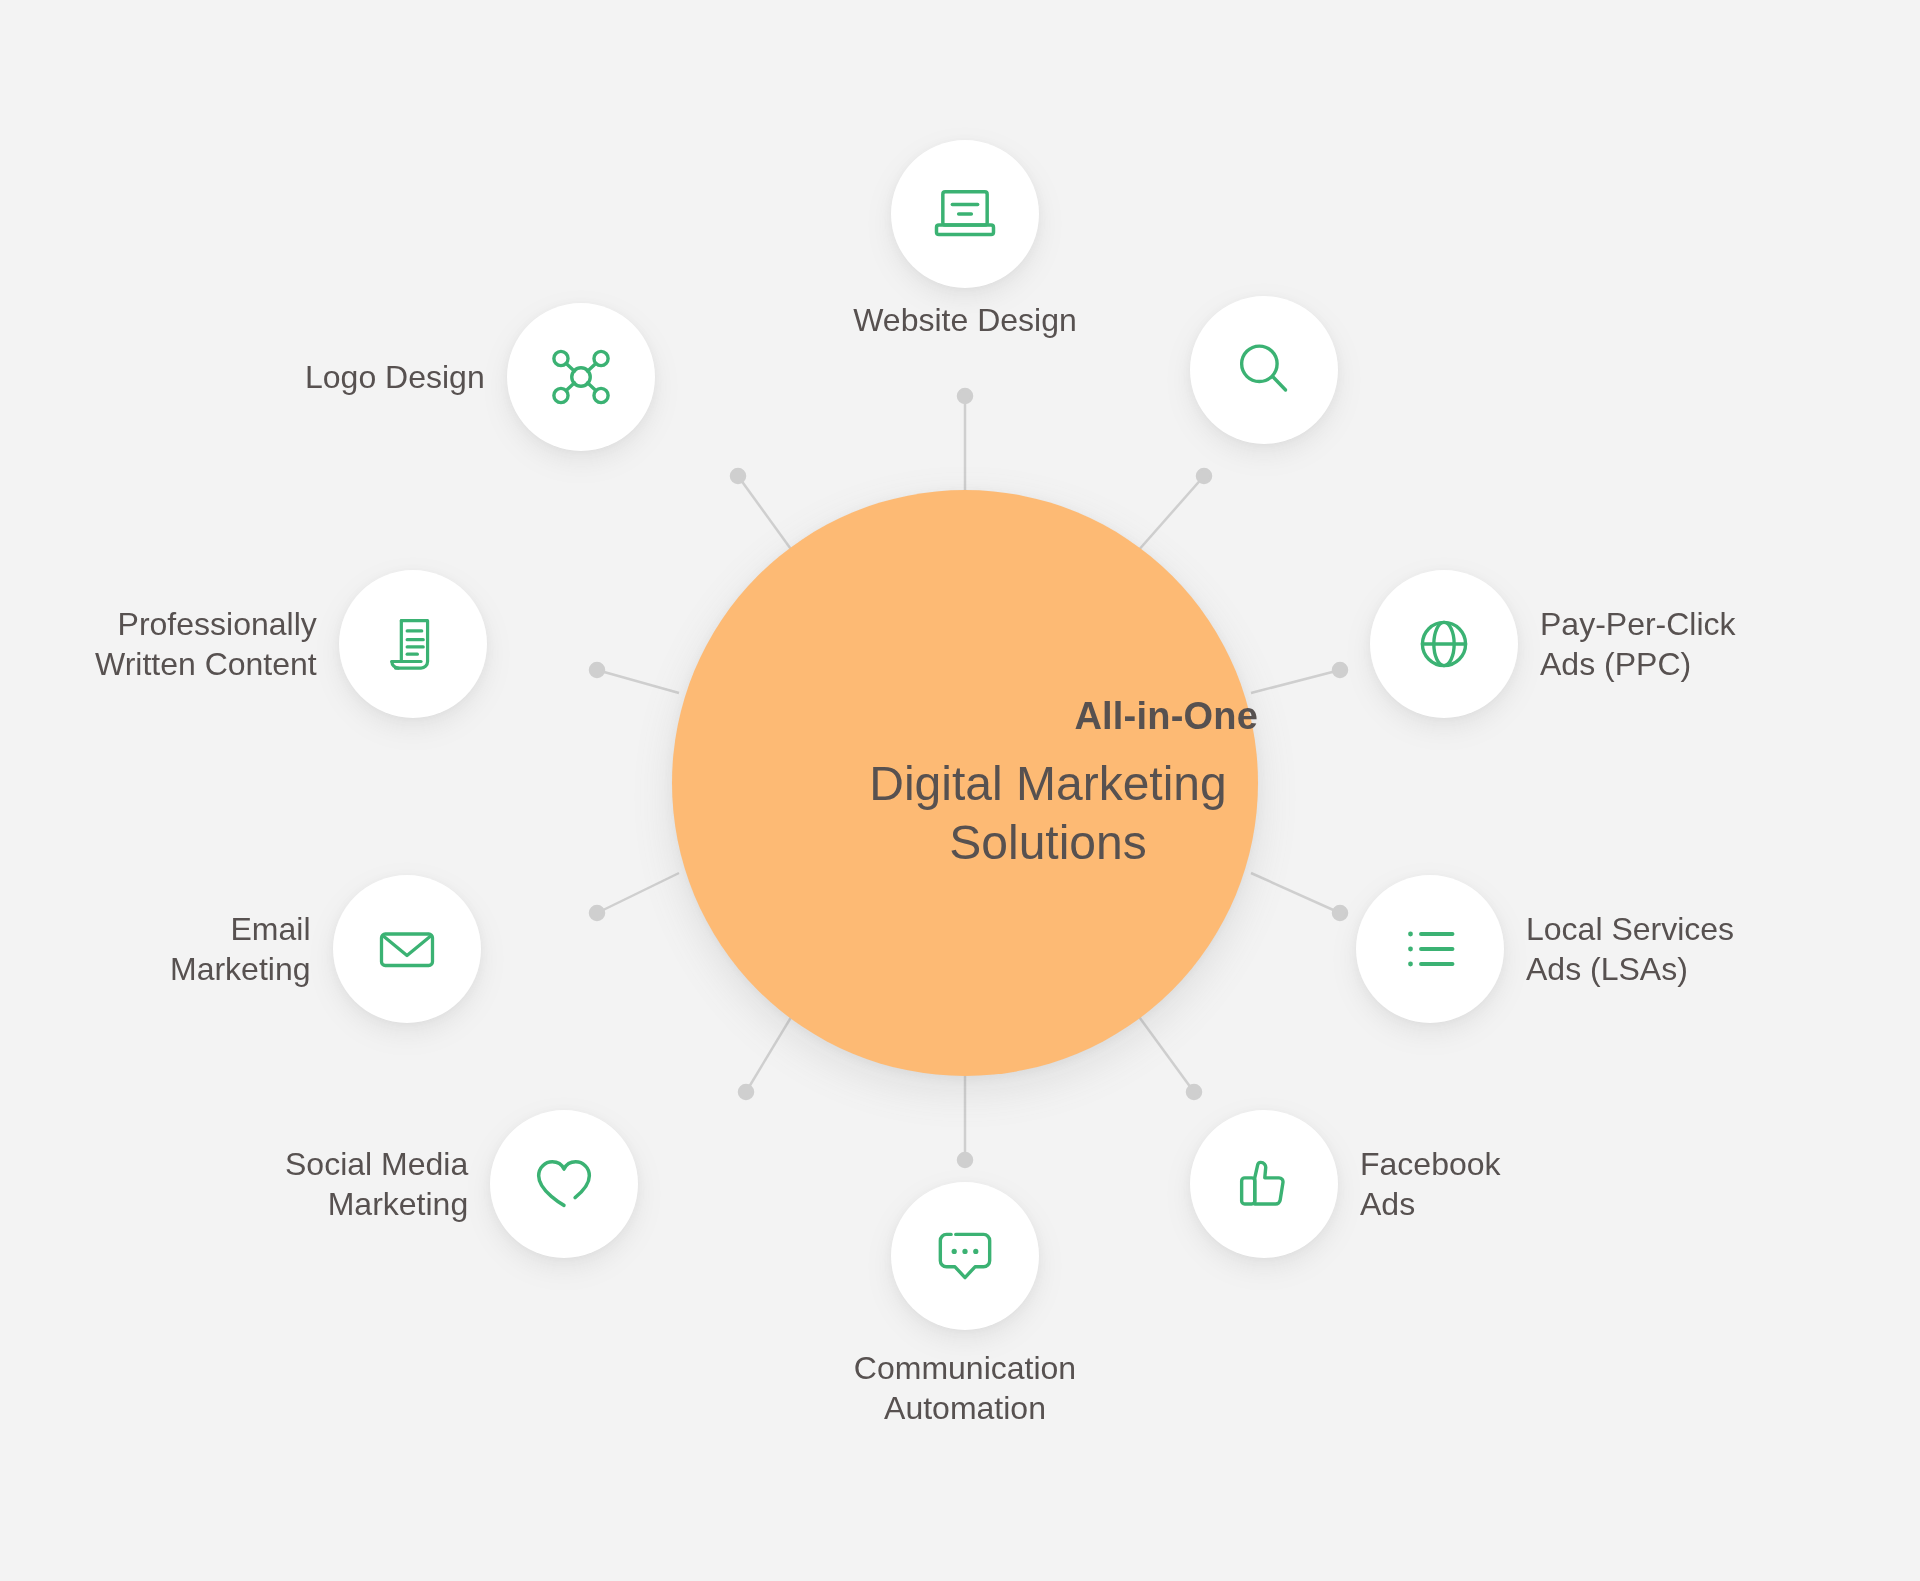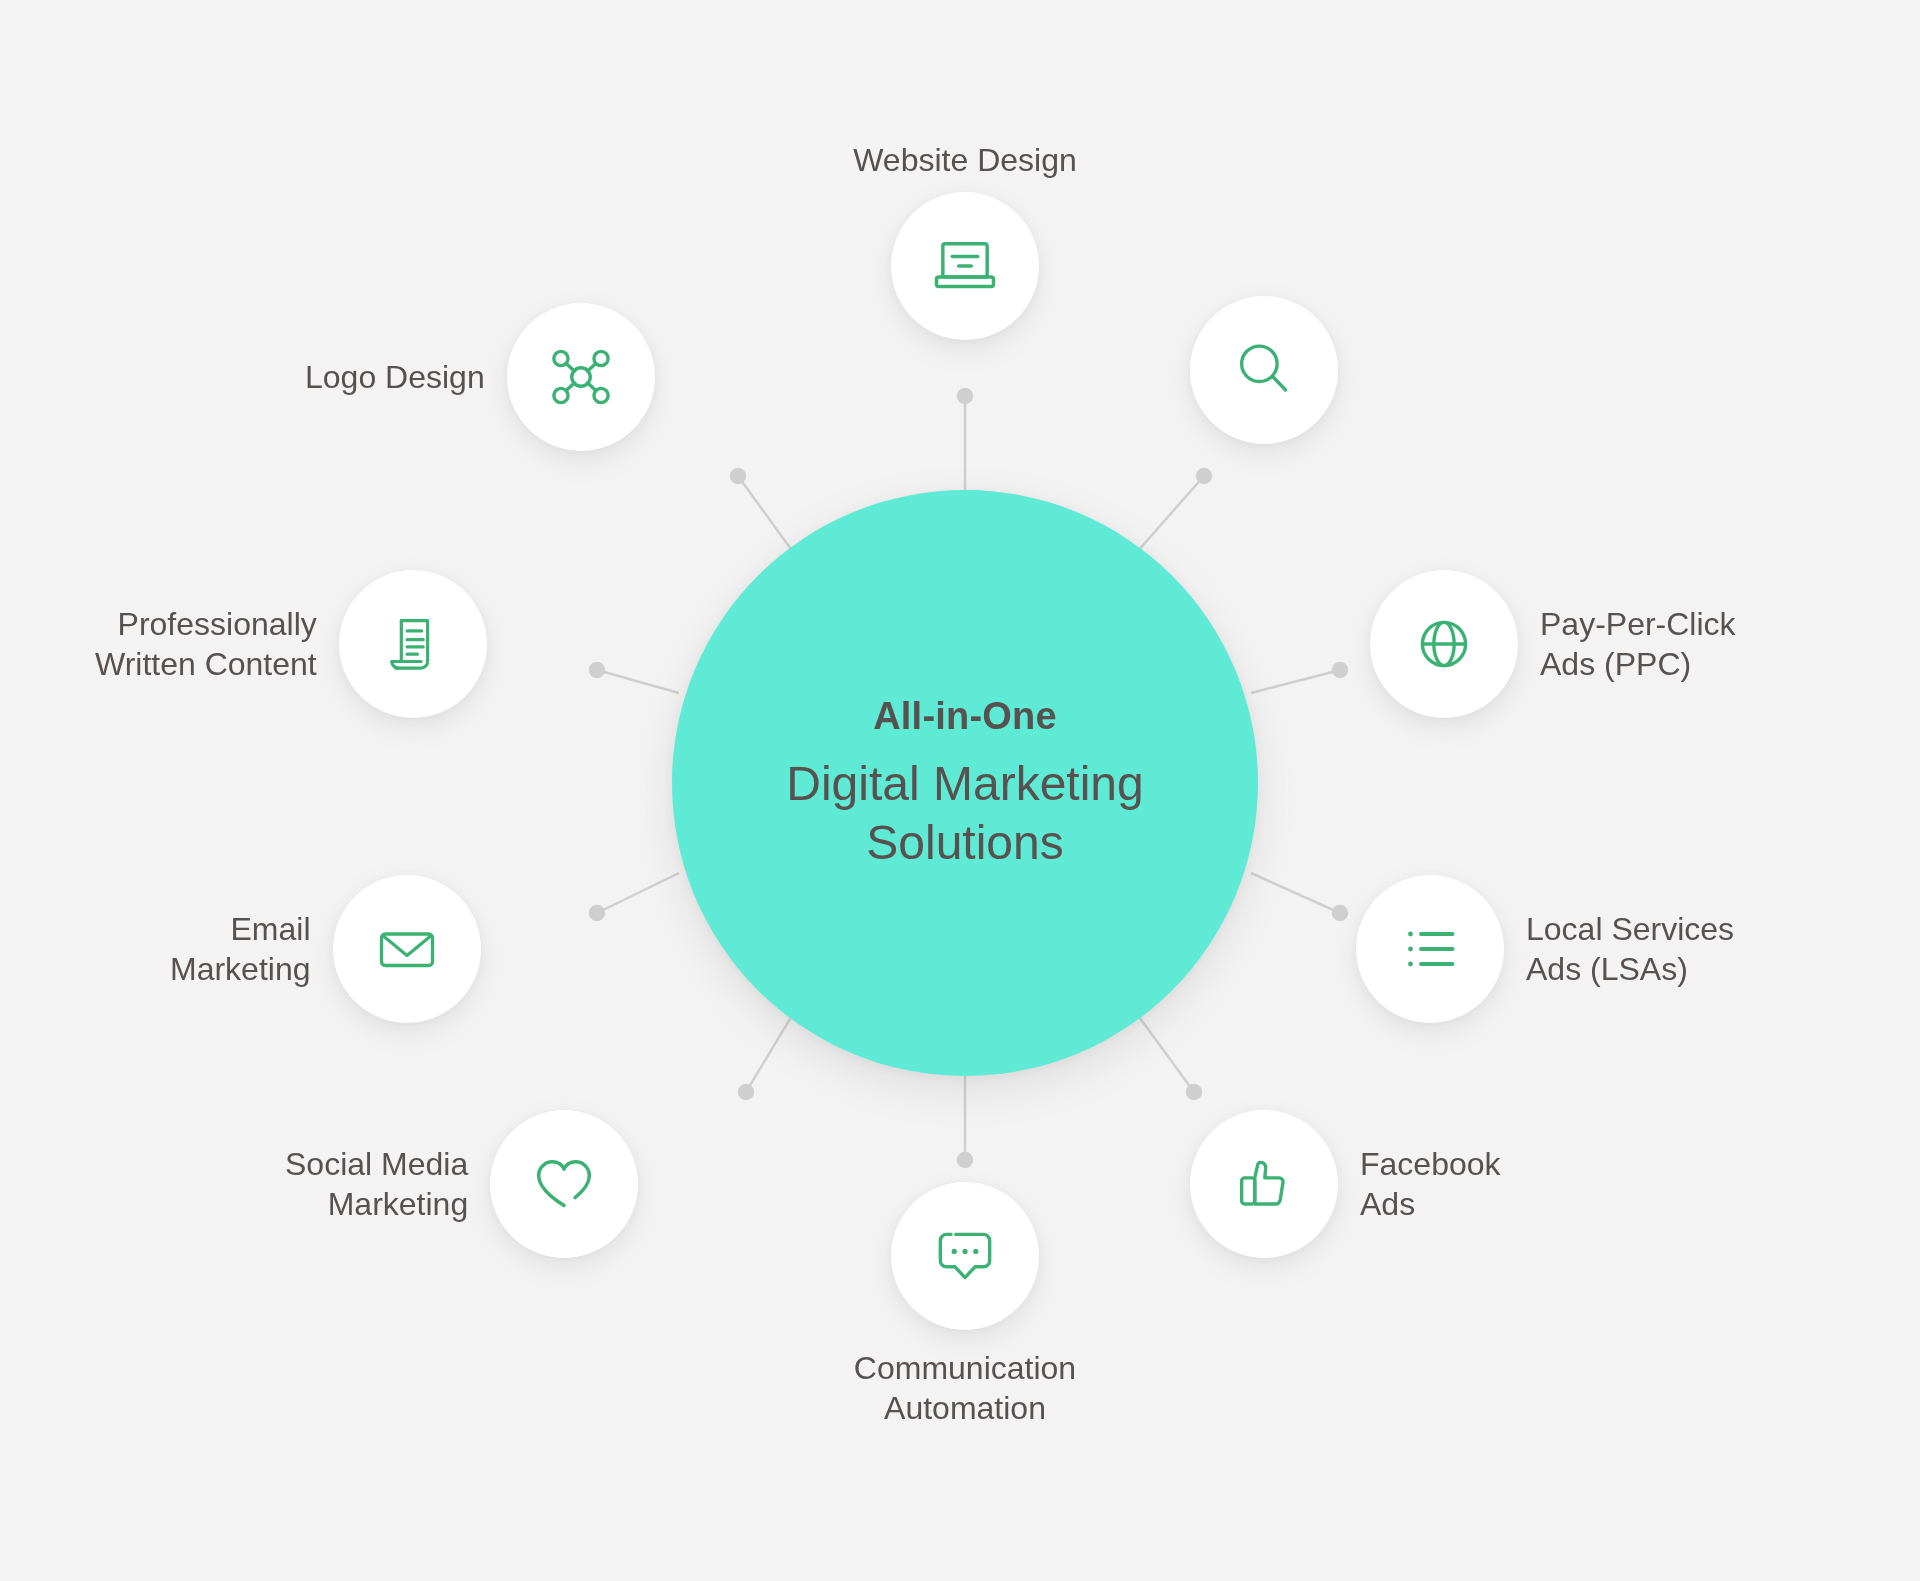--- a/index.html
+++ b/index.html
@@ -32,25 +32,25 @@
   }
 
   
   .hub {
     position: absolute;
     left: 672px;
     top: 490px;
     width: 586px;
     height: 586px;
     border-radius: 50%;
-    background: #5eead4;
+    background: #fdba74;
     box-shadow: 0 14px 40px rgba(120,120,120,0.16),
                 0 2px 10px rgba(120,120,120,0.08);
     display: flex;
-    align-items: center;
+    align-items: flex-end;
     justify-content: center;
     flex-direction: column;
     text-align: center;
   }
   .hub-title {
     font-size: 38px;
     font-weight: bold;
     color: #575150;
     letter-spacing: 0.2px;
     line-height: 1.22;
@@ -140,21 +140,21 @@
       <circle cx="738" cy="476" r="7"></circle>
     </g>
   </svg>
 
   <div class="hub">
     <div class="hub-title">All-in-One</div>
     <div class="hub-sub">Digital Marketing
 Solutions</div>
   </div>
 
-  <div class="node layout-top" style="left:823px; top:140px; width:284px; flex-direction:column;">
+  <div class="node layout-top" style="left:823px; top:140px; width:284px; ">
     <div class="node-label">Website Design</div>
     <div class="icon-bubble">
       <svg width="76" height="76" viewBox="0 0 48 48" fill="none" stroke="#3bb273" stroke-width="2.2" stroke-linecap="round" stroke-linejoin="round">
         <rect x="10" y="10" width="28" height="21" rx="1.5"></rect>
         <line x1="16" y1="18" x2="32" y2="18"></line>
         <line x1="20" y1="24" x2="28" y2="24"></line>
         <rect x="6" y="31" width="36" height="6" rx="1.5"></rect>
       </svg>
     </div>
   </div>

